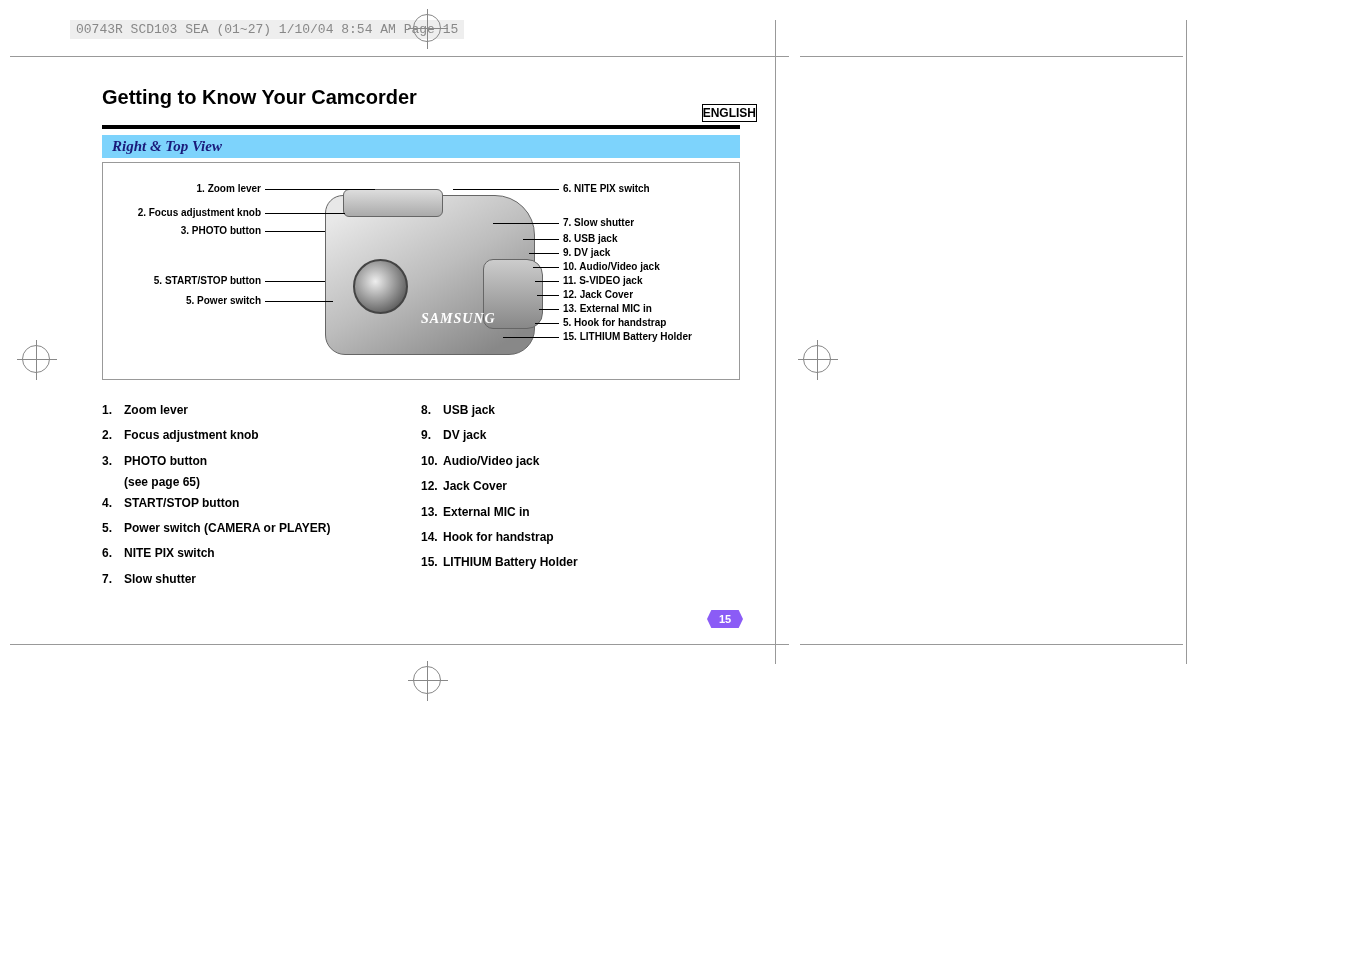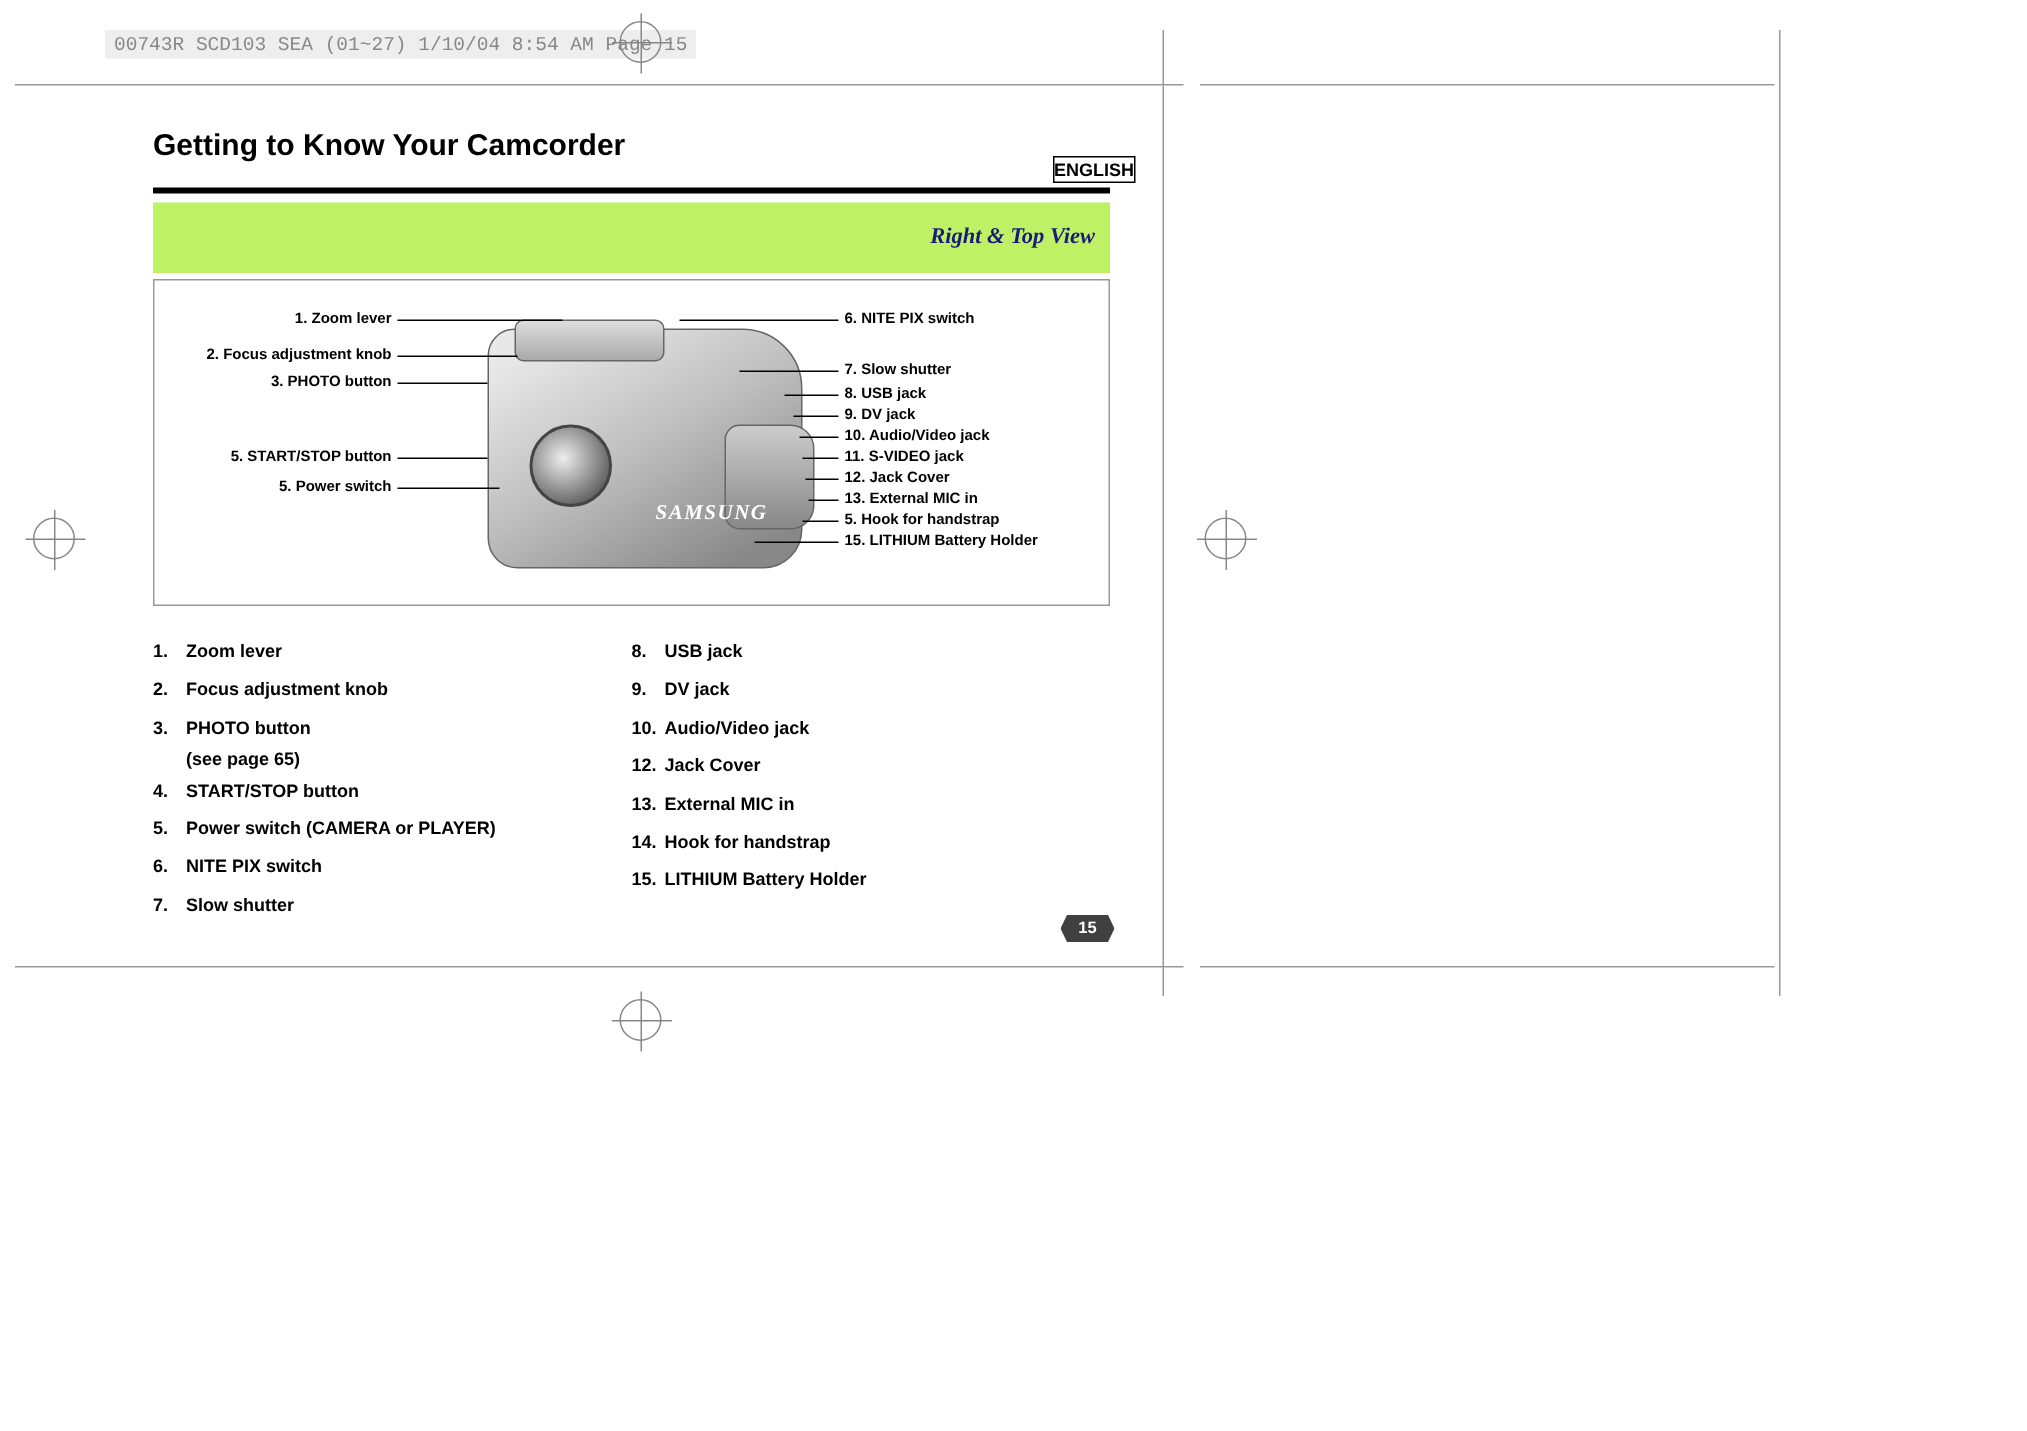--- a/index.html
+++ b/index.html
@@ -65,28 +65,27 @@
       margin-left: 40px;
       border-top: 3px solid #000;
       border-bottom: 1px solid #000;
       height: 4px;
       width: 638px;
     }
     .subtitle-bar {
       margin-left: 40px;
       margin-top: 6px;
       width: 638px;
-      background: #bef264;
+      background: #7dd3fc;
       color: #1a1a7a;
       font-style: italic;
       font-weight: bold;
       font-size: 15px;
-      padding: 15px 10px;
+      padding: 3px 10px;
       font-family: "Times New Roman", serif;
-      text-align: right;
     }
     .diagram-box {
       margin-left: 40px;
       margin-top: 4px;
       width: 638px;
       height: 218px;
       border: 1px solid #999;
       position: relative;
       background: #fff;
     }
@@ -106,21 +105,21 @@
       left: 250px;
       width: 55px;
       height: 55px;
       border-radius: 50%;
       background: radial-gradient(circle at 40% 40%, #eee, #333);
       border: 2px solid #444;
     }
     .cam-brand {
       position: absolute;
       top: 148px;
-      left: 334px;
+      left: 318px;
       color: #fff;
       font-style: italic;
       font-weight: bold;
       font-size: 14px;
       letter-spacing: 1px;
       font-family: "Times New Roman", serif;
     }
     .cam-top {
       position: absolute;
       top: 26px;
@@ -169,21 +168,21 @@
     .col .num { width: 22px; font-weight: bold; }
     .col .txt { font-weight: bold; }
     .col .sub { font-weight: bold; margin-left: 22px; margin-top: -4px; }
 
     .page-num-arrow {
       position: absolute;
       bottom: 326px;
       right: 608px;
       width: 36px;
       height: 18px;
-      background: #404040;
+      background: #8b5cf6;
       clip-path: polygon(12% 0, 88% 0, 100% 50%, 88% 100%, 12% 100%, 0 50%);
       color: #fff;
       font-size: 11px;
       font-weight: bold;
       text-align: center;
       line-height: 18px;
     }
     .frame-line {
       position: absolute;
       background: #999;

